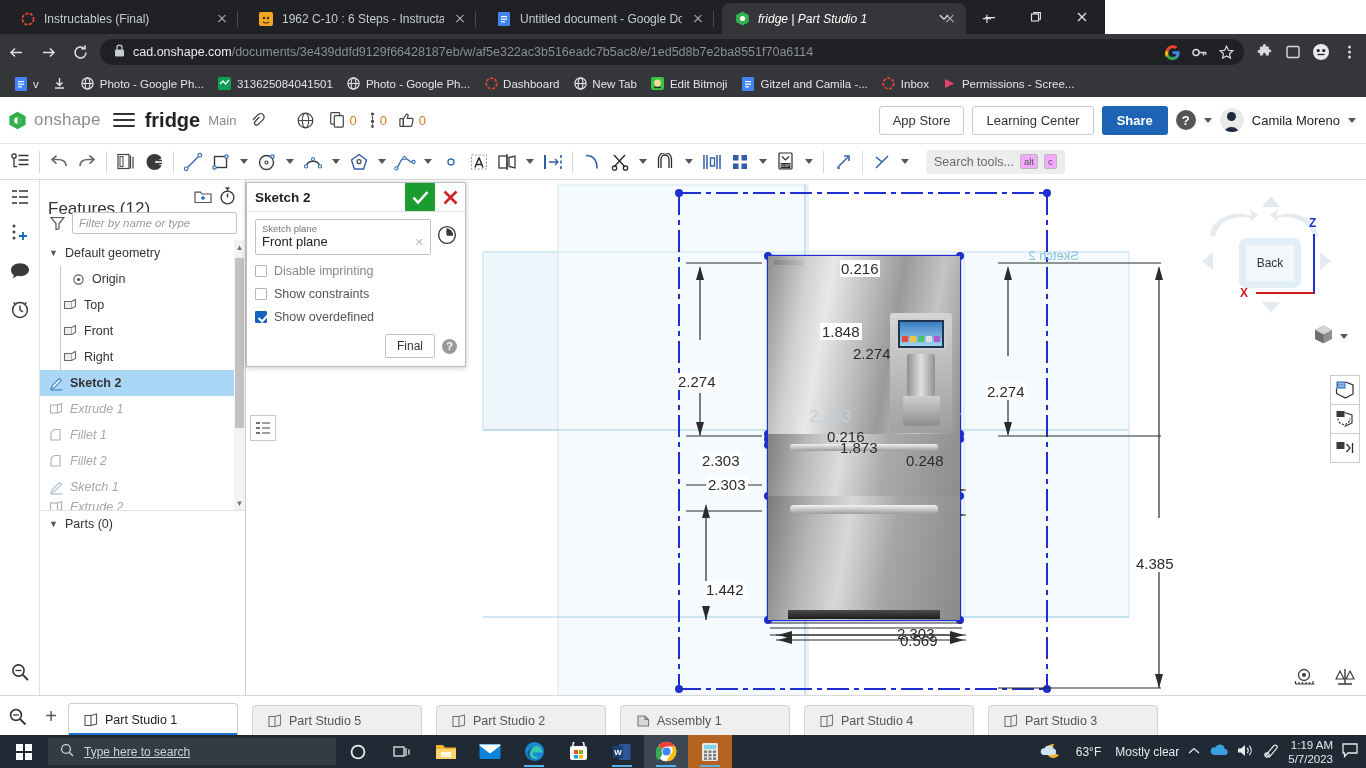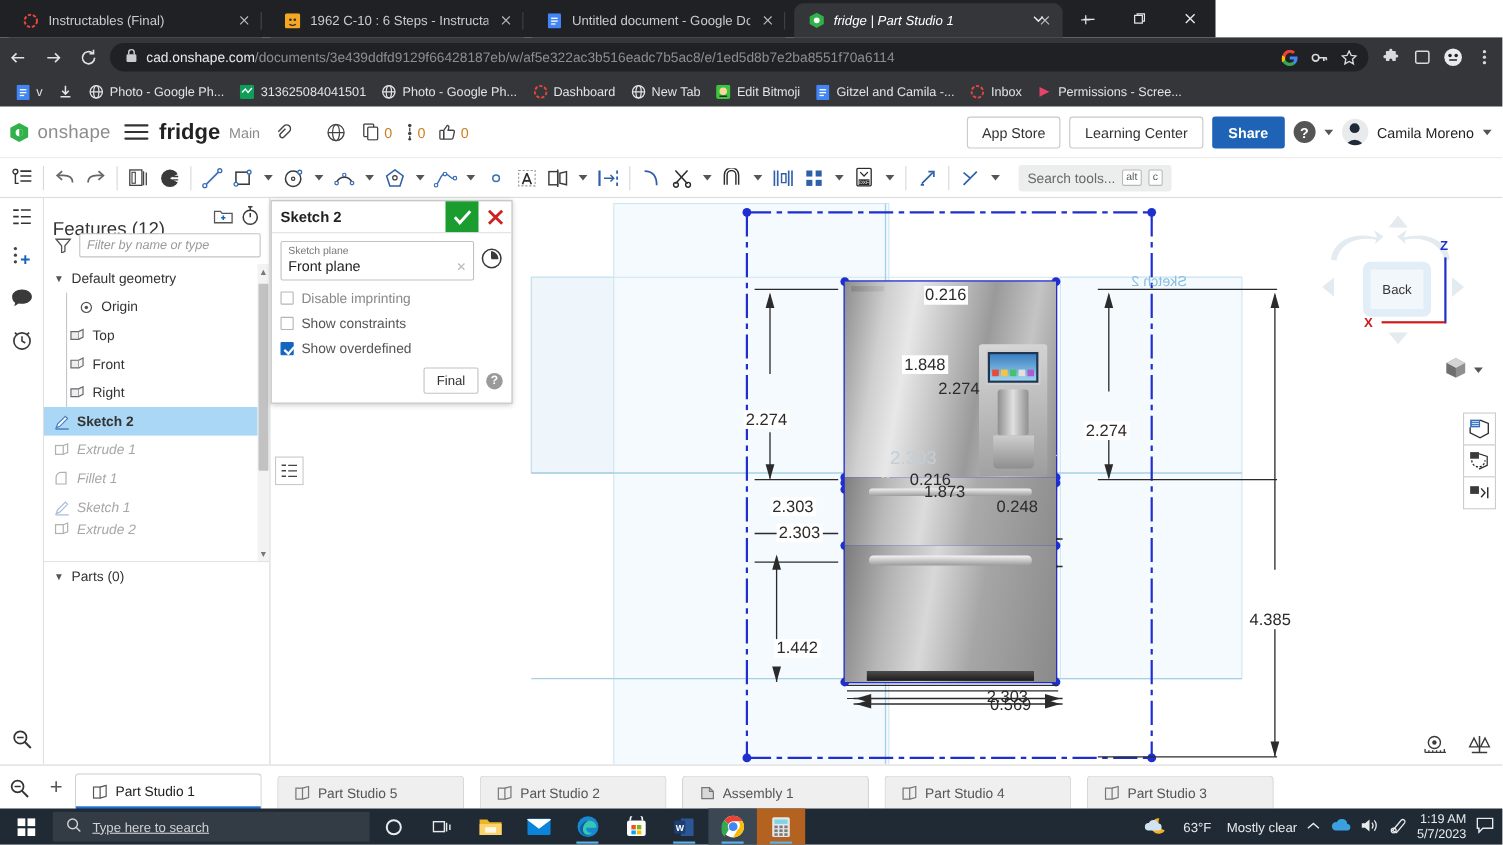--- a/index.html
+++ b/index.html
@@ -92,21 +92,21 @@
     display:flex; align-items:center; border-bottom:1px solid #dcdcdc;
   }
   .tb { width:28px; height:30px; display:flex; align-items:center; justify-content:center; color:#4a4a4a; }
   .tb.small { width:18px; }
   .tbsep { width:1px; height:22px; background:#d8d8d8; margin:0 5px; }
   .chev { width:0;height:0;border-left:4px solid transparent;border-right:4px solid transparent;border-top:5px solid #555; }
   .searchtools {
     margin-left:12px; background:#eceded; border-radius:3px; height:24px; display:flex; align-items:center;
     padding:0 8px; gap:6px; color:#6a6a6a; font-size:12.5px;
   }
-  .kbd { border:1px solid #b9b9b9; border-radius:2px; background:#ffffff; font-size:9.5px; padding:0px 3px; color:#555; line-height:13px;}
+  .kbd { border:1px solid #b9b9b9; border-radius:2px; background:#f0abfc; font-size:9.5px; padding:0px 3px; color:#555; line-height:13px;}
 
   
   .rail { position:absolute; top:180px; left:0; width:40px; bottom:73px; background:#fff; border-right:1px solid #e0e0e0; }
   .rail .ri { width:40px; height:38px; display:flex; align-items:center; justify-content:center; color:#4a4a4a; }
   .rail .ri.bottom { position:absolute; bottom:4px; left:0; }
 
   
   .fpanel { position:absolute; top:180px; left:40px; width:206px; bottom:73px; background:#fff; border-right:1px solid #ccc; }
   .fhead { display:flex; align-items:center; height:32px; padding:0 6px 0 8px; }
   .fhead .ftitle { font-size:17px; color:#333; flex:1 1 auto;margin-top:26px; }
@@ -851,20 +851,28 @@
         </span>
         <span>Extrude 1</span>
       </div>
       <div class="fitem dim">
         <span class="tico">
           <svg width="14" height="14" viewBox="0 0 14 14">
               <path d="M2 12V6a4.5 4.5 0 0 1 4.5-4.5H11V12z" fill="none" stroke="#b0b0b0" stroke-width="1.1"></path>
             </svg>
         </span>
         <span>Fillet 1</span>
+      </div>
+      <div class="fitem dim">
+        <span class="tico">
+          <svg width="14" height="14" viewBox="0 0 14 14">
+              <path d="M2 12V6a4.5 4.5 0 0 1 4.5-4.5H11V12z" fill="none" stroke="#b0b0b0" stroke-width="1.1"></path>
+            </svg>
+        </span>
+        <span>Fillet 2</span>
       </div>
       <div class="fitem dim">
         <span class="tico">
           <svg width="15" height="15" viewBox="0 0 15 15">
               <path d="M2 13 3.3 9.6 10.4 2.5l2 2L5.3 11.6z" fill="#fff" stroke="#a9bdd6" stroke-width="1.1"></path>
               <path d="M1.5 14h12" stroke="#a9bdd6" stroke-width="1.2"></path>
             </svg>
         </span>
         <span>Sketch 1</span>
       </div>

